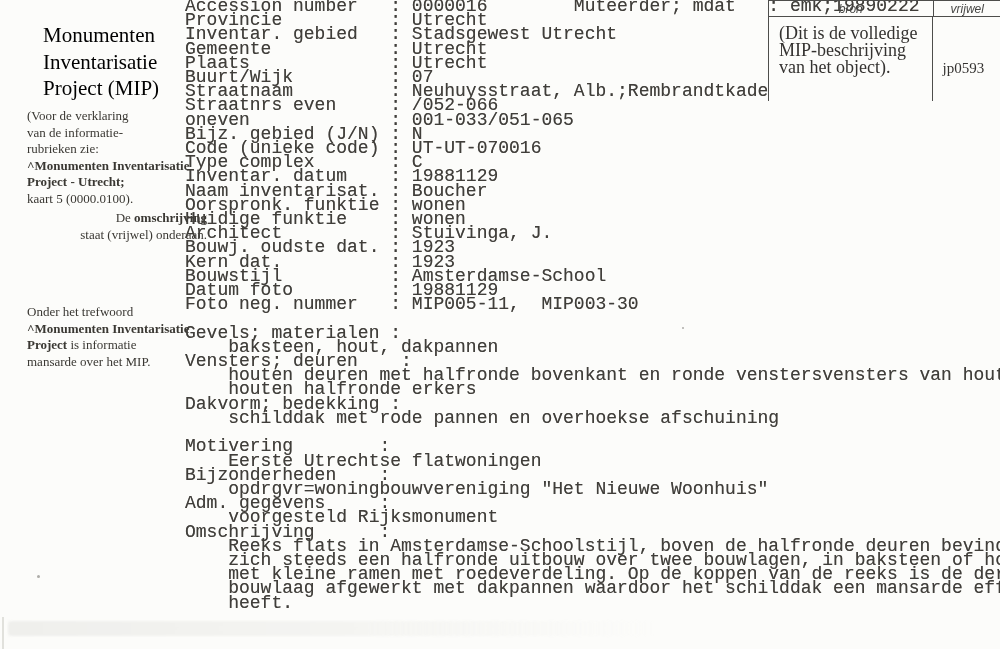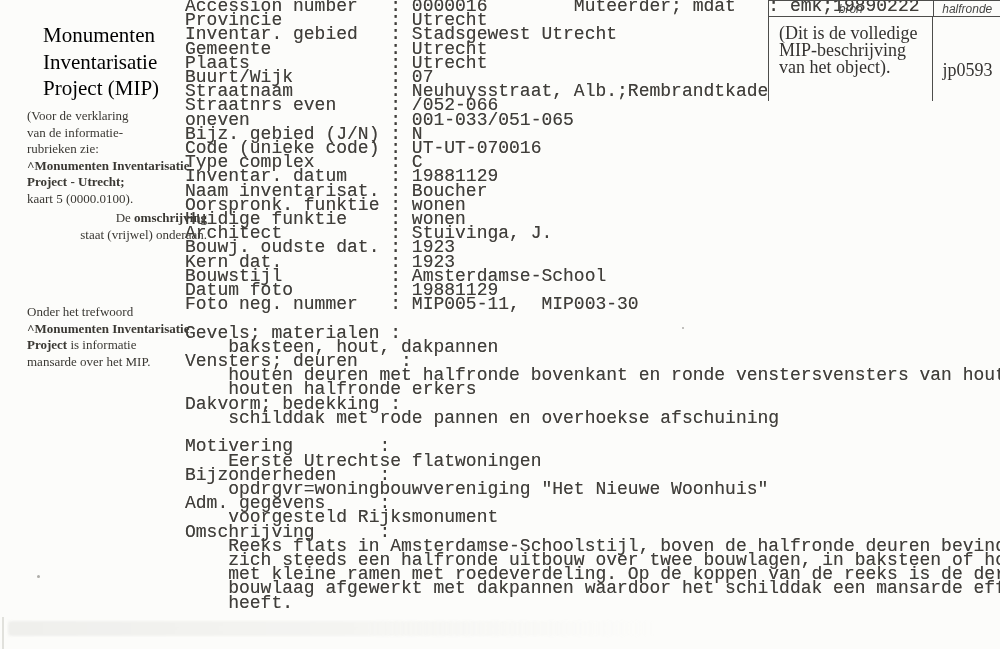--- a/index.html
+++ b/index.html
@@ -44,21 +44,21 @@
     display:flex; align-items:center; justify-content:center; }
   .stamp-head .cell-verw  { flex:1; display:flex; align-items:center; justify-content:center; }
   .stamp-body { display:flex; height:84px; }
   .stamp-body .cell-bron {
     width:163.5px; border-right:1.5px solid #4d4d4b;
     padding:8px 0 0 10px; box-sizing:border-box;
     font-size:18px; line-height:17px; color:#343230; white-space:pre-line;
   }
   .stamp-body .cell-verw {
     flex:1; padding:43px 0 0 10px; box-sizing:border-box;
-    font-size:18px; color:#343230;
+    font-size:15px; color:#343230;
   }
   
   .scan-smudge {
     position:absolute; left:8px; top:621px; width:650px; height:15px;
     background:linear-gradient(90deg,#ebebe8 0%,#f3f3f0 55%,rgba(243,243,240,0) 100%);
     filter:blur(1px); border-radius:3px; opacity:0.75;
   }
   .scan-edge {
     position:absolute; left:2px; top:617px; width:2px; height:32px;
     background:#d9d9d5; opacity:0.8;
@@ -129,21 +129,21 @@
 Omschrijving      :
     Reeks flats in Amsterdamse-Schoolstijl, boven de halfronde deuren bevindt
     zich steeds een halfronde uitbouw over twee bouwlagen, in baksteen of hout,
     met kleine ramen met roedeverdeling. Op de koppen van de reeks is de derde
     bouwlaag afgewerkt met dakpannen waardoor het schilddak een mansarde effect
     heeft.</pre>
 
 <div class="stamp">
   <div class="stamp-head">
     <div class="cell-bron">bron</div>
-    <div class="cell-verw">halfronde</div>
+    <div class="cell-verw">vrijwel</div>
   </div>
   <div class="stamp-body">
     <div class="cell-bron">(Dit is de volledige
 MIP-beschrijving
 van het object).</div>
     <div class="cell-verw">jp0593</div>
   </div>
 </div>
 
 <div class="scan-smudge"></div>

